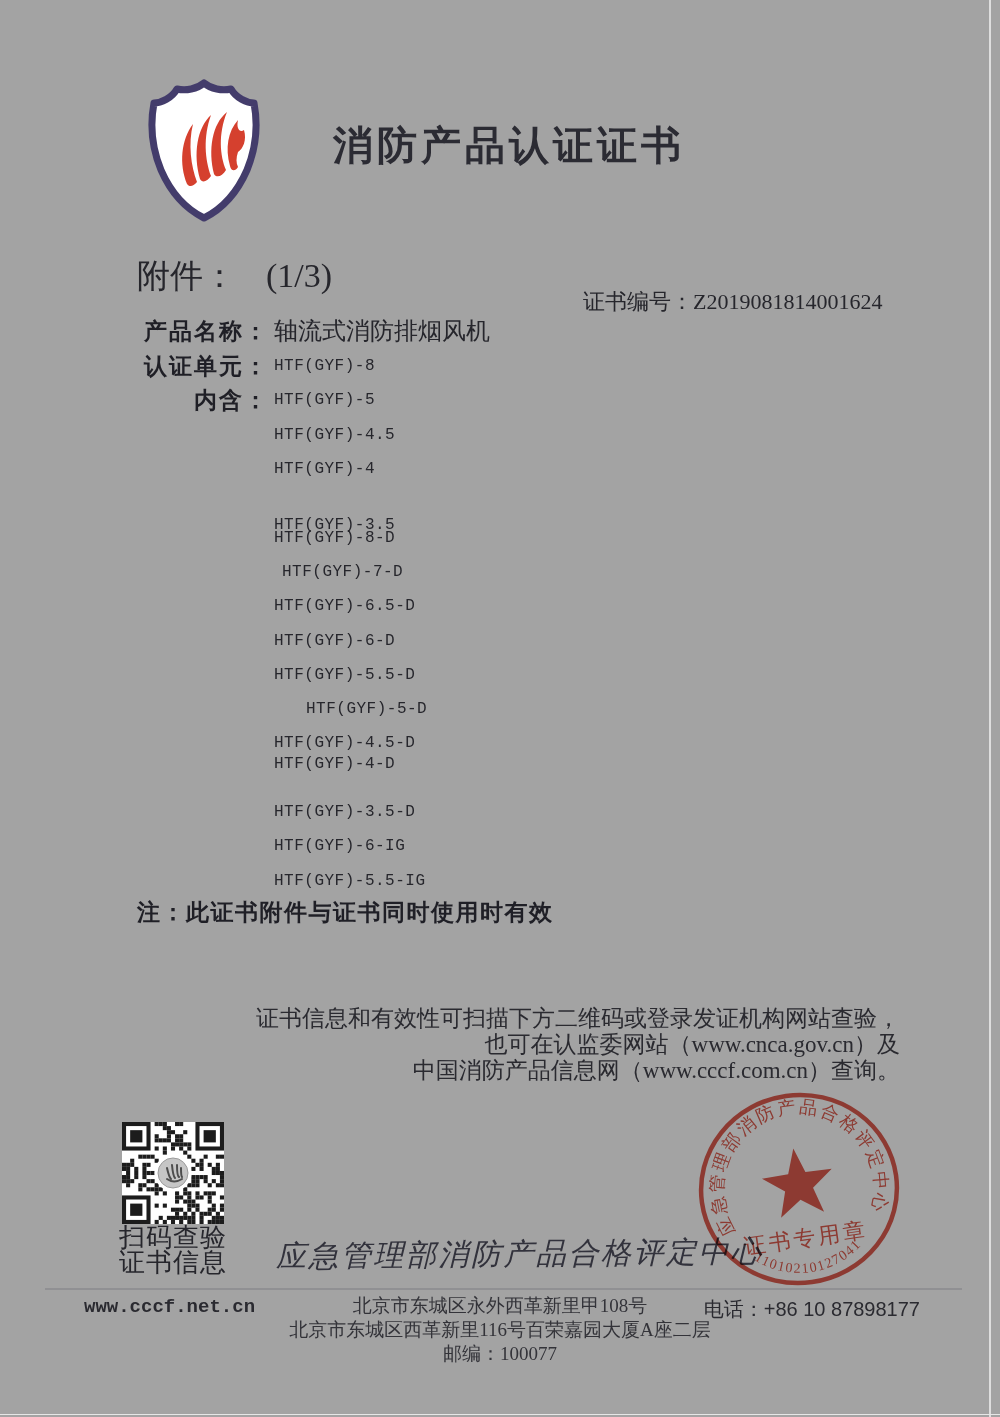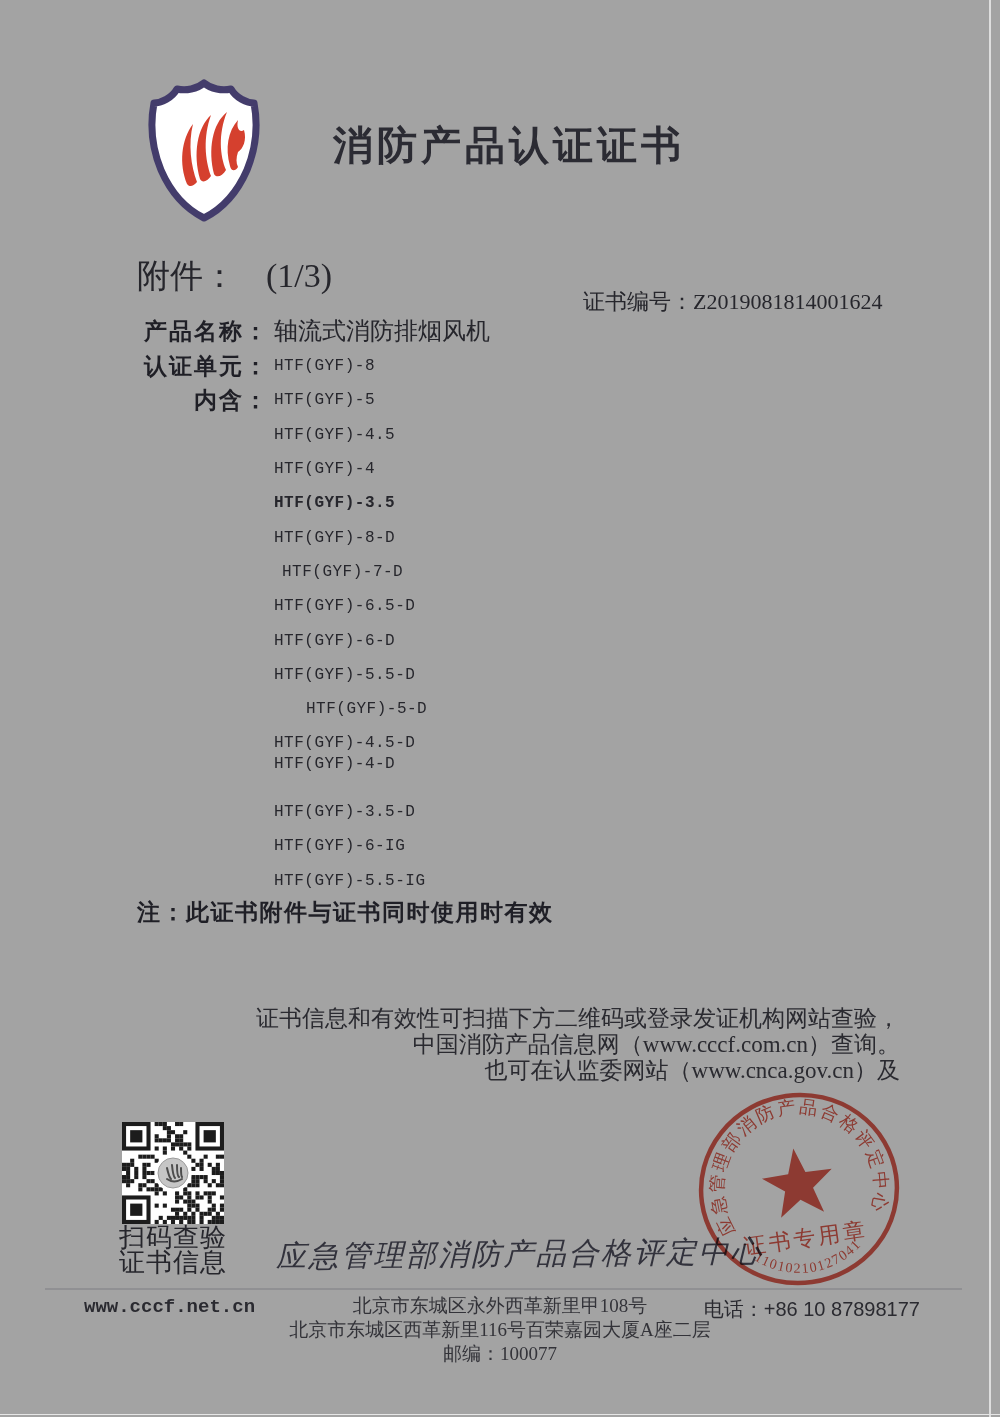--- a/index.html
+++ b/index.html
@@ -114,40 +114,40 @@
   </div>
 
   <div class="frow" style="top:383.3px">
     <span class="flabel">内含：</span>
     <span class="fvalue mono">HTF(GYF)-5</span>
   </div>
 
   <div>
       <div class="model-row mono" style="top: 417.6px;">HTF(GYF)-4.5</div>
       <div class="model-row mono" style="top: 451.9px;">HTF(GYF)-4</div>
-      <div class="model-row mono" style="top: 486px; font-weight: bold;">HTF(GYF)-3.5</div>
+      <div class="model-row mono" style="top: 508px;">HTF(GYF)-3.5</div>
       <div class="model-row mono" style="top: 520.5px;">HTF(GYF)-8-D</div>
       <div class="model-row mono" style="top: 554.8px; margin-left: 8px;">HTF(GYF)-7-D</div>
       <div class="model-row mono" style="top: 589.1px;">HTF(GYF)-6.5-D</div>
       <div class="model-row mono" style="top: 623.4px;">HTF(GYF)-6-D</div>
       <div class="model-row mono" style="top: 657.7px;">HTF(GYF)-5.5-D</div>
       <div class="model-row mono" style="top: 692px; margin-left: 32px;">HTF(GYF)-5-D</div>
       <div class="model-row mono" style="top: 726.3px;">HTF(GYF)-4.5-D</div>
       <div class="model-row mono" style="top: 747px;">HTF(GYF)-4-D</div>
       <div class="model-row mono" style="top: 794.9px;">HTF(GYF)-3.5-D</div>
       <div class="model-row mono" style="top: 829.2px;">HTF(GYF)-6-IG</div>
       <div class="model-row mono" style="top: 863.5px;">HTF(GYF)-5.5-IG</div>
     </div>
 
   <div class="note">注：此证书附件与证书同时使用时有效</div>
 
   <div class="verify">
     <div>证书信息和有效性可扫描下方二维码或登录发证机构网站查验，</div>
+    <div>也可在认监委网站（www.cnca.gov.cn）及</div>
     <div>中国消防产品信息网（www.cccf.com.cn）查询。</div>
-    <div>也可在认监委网站（www.cnca.gov.cn）及</div>
   </div>
 
   <svg class="qr" viewBox="0 0 102 102" aria-hidden="true">
     <rect x="0" y="0" width="102" height="102" fill="#ffffff"></rect>
     <g class="modules" fill="#1c1c1c">
         <rect x="32.64" y="0.00" width="4.08" height="4.08"></rect>
         <rect x="36.72" y="0.00" width="4.08" height="4.08"></rect>
         <rect x="40.80" y="0.00" width="4.08" height="4.08"></rect>
         <rect x="53.04" y="0.00" width="4.08" height="4.08"></rect>
         <rect x="57.12" y="0.00" width="4.08" height="4.08"></rect>

